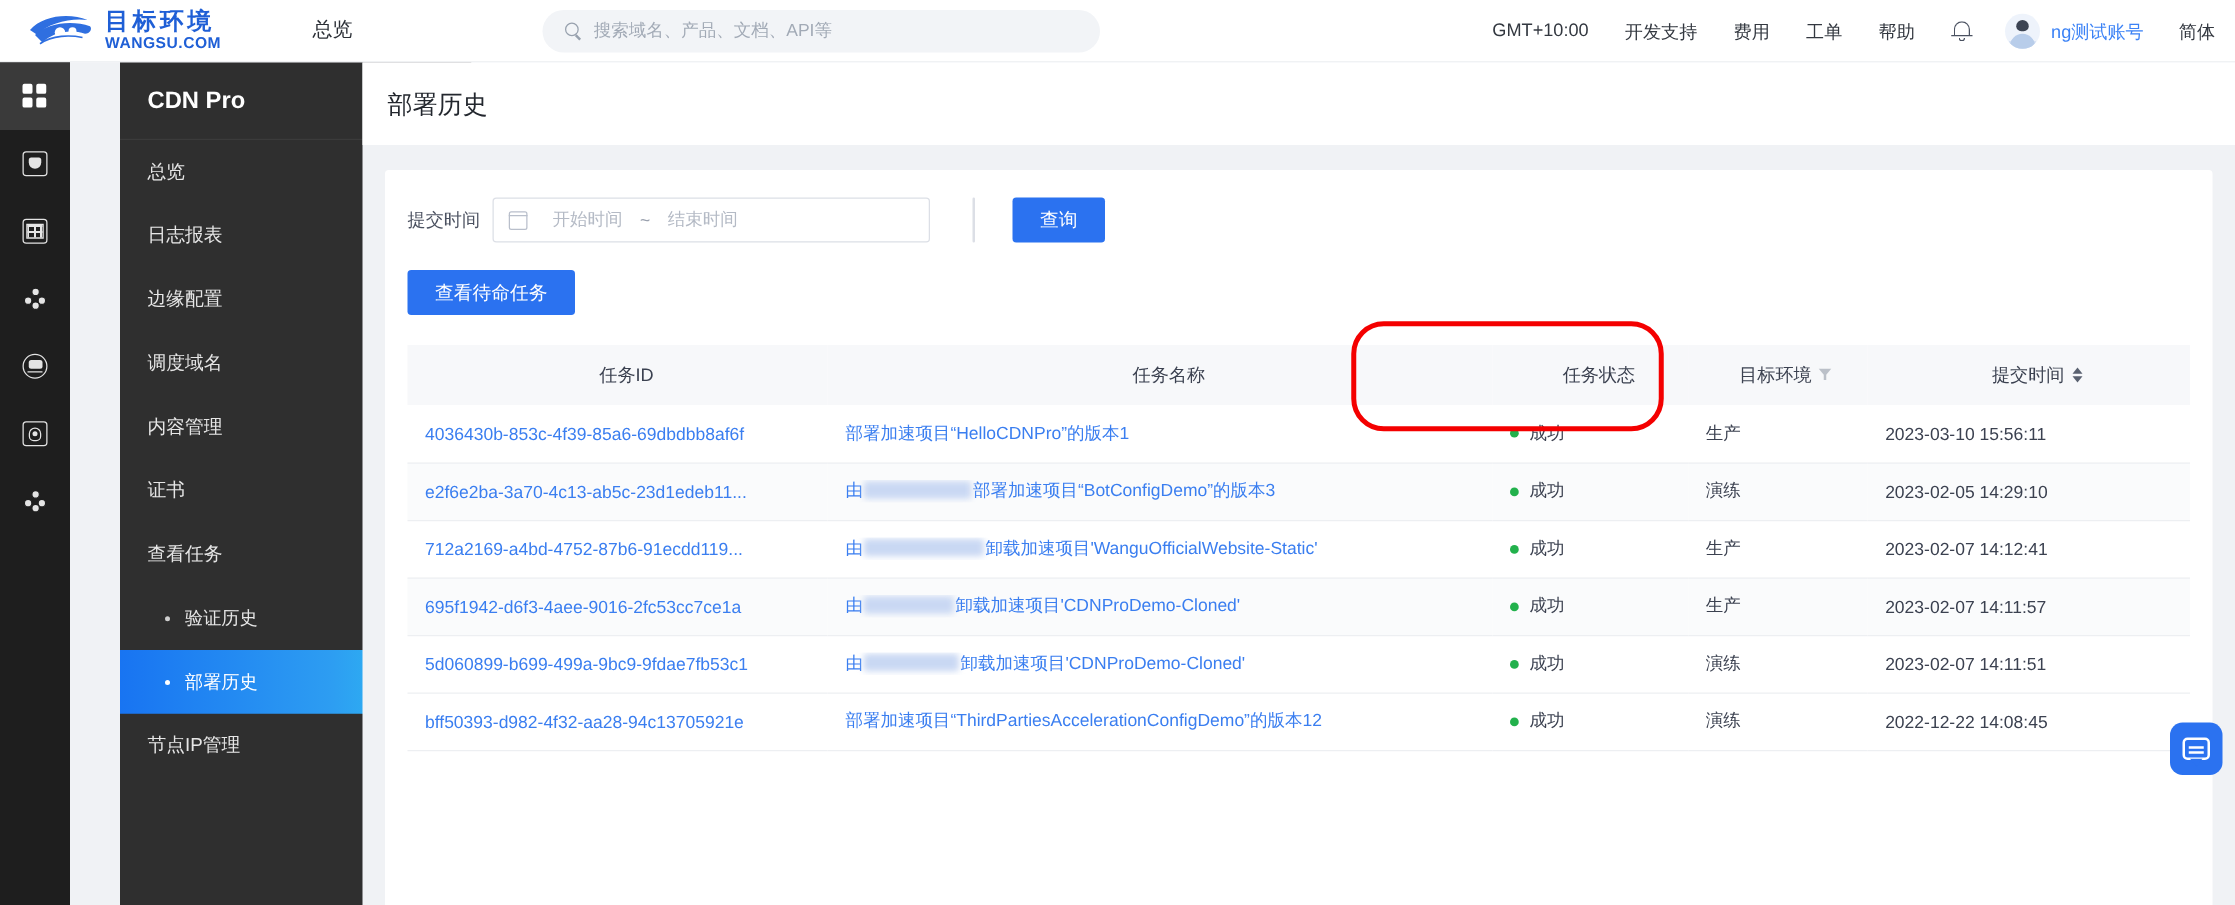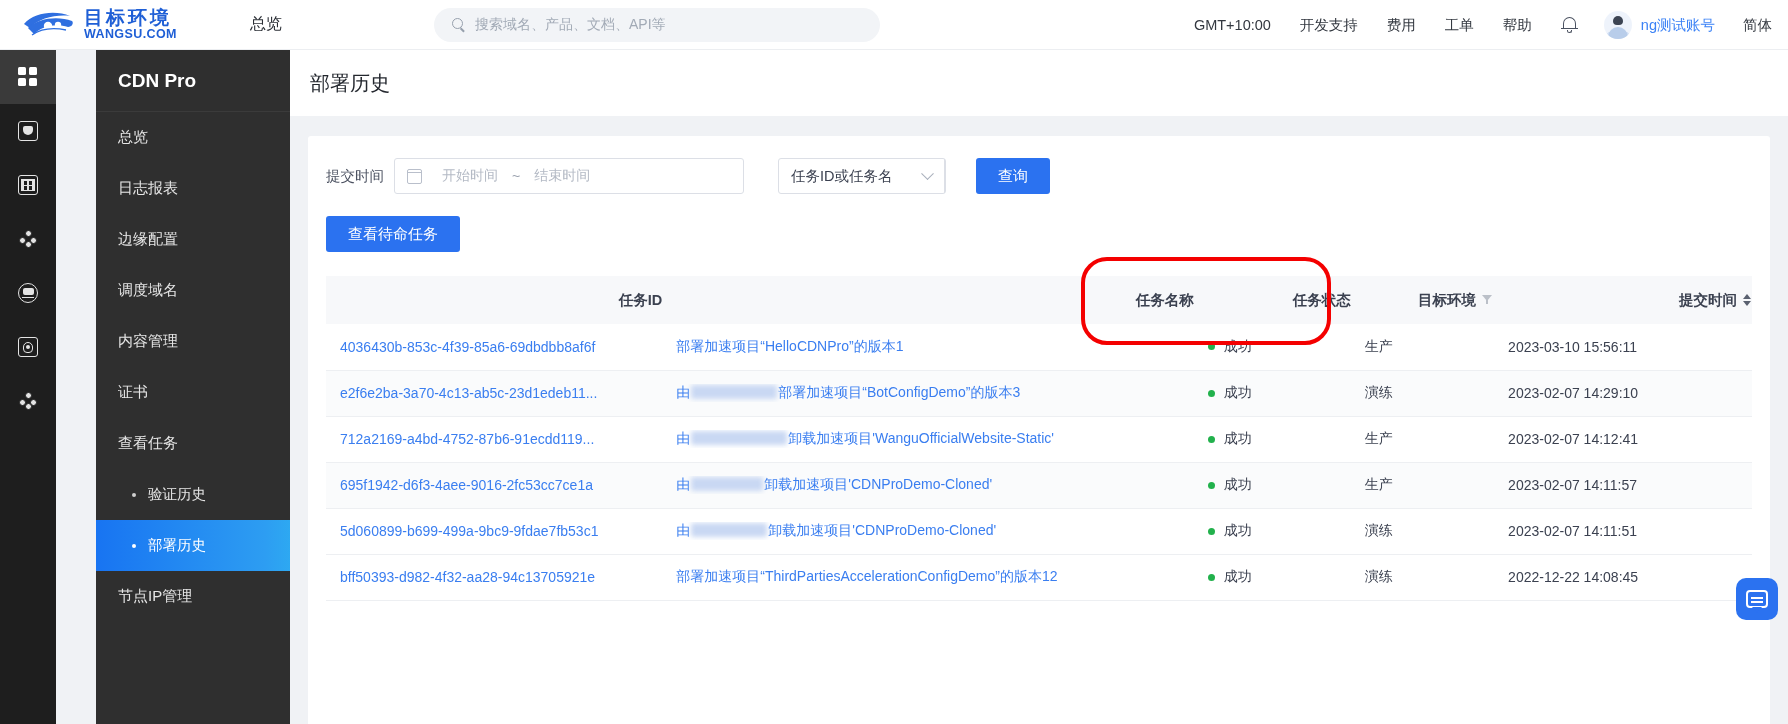--- a/index.html
+++ b/index.html
@@ -207,21 +207,21 @@
     height: 36px; padding: 0 22px; background: #2b72f0; color: #fff; border: none;
     border-radius: 3px; font-size: 15px; cursor: pointer; font-family: inherit;
     display: flex; align-items: center; justify-content: center;
   }
   .btn-query { margin-left: 30px; }
   .btn-standby { margin-top: 20px; }
 
   
   .tbl { width: 100%; border-collapse: collapse; margin-top: 24px; table-layout: fixed; }
   .tbl th {
-    background: #f7f8fa; height: 48px; text-align: right; font-weight: bold;
+    background: #f7f8fa; height: 48px; text-align: center; font-weight: normal;
     font-size: 14.5px; color: #3b4150; padding: 0 0 0 14px;
   }
   .tbl td {
     height: 46px; font-size: 14px; color: #3b4150; padding: 0 0 0 14px;
     border-bottom: 1px solid #edeff2;
   }
   .tbl tr.alt td { background: #fafbfc; }
   .c-id    { width: 300px; }
   .c-name  { width: 474px; }
   .c-state { width: 140px; }
@@ -425,24 +425,20 @@
       <span class="flabel">提交时间</span>
 
       <div class="daterange">
         <span class="cal-icon"></span>
         <span class="dr-ph" style="margin-left:20px">开始时间</span>
         <span class="dr-tilde">~</span>
         <span class="dr-ph">结束时间</span>
       </div>
 
       <div class="select-wrap">
-        <div class="sel">
-          <span>任务ID或任务名</span>
-          <i class="chev"></i>
-        </div>
       </div>
 
       <button class="btn-primary btn-query">查询</button>
     </div>
 
     <button class="btn-primary btn-standby">查看待命任务</button>
 
     <table class="tbl">
       <colgroup>
         <col class="c-id">
@@ -494,21 +490,21 @@
             <td>
               <span class="link nm"><span>由</span><span class="redact" style="width: 86px;"></span><span>部署加速项目“BotConfigDemo”的版本3</span></span>
             </td>
             <td>
               <span class="state-cell">
                 <i class="state-dot"></i>
                 <span>成功</span>
               </span>
             </td>
             <td>演练</td>
-            <td>2023-02-07 14:29:10</td>
+            <td>2023-02-05 14:29:10</td>
           </tr>
           <tr class="">
             <td>
               <span class="link nm">712a2169-a4bd-4752-87b6-91ecdd119...</span>
             </td>
             <td>
               <span class="link nm"><span>由</span><span class="redact" style="width: 96px;"></span><span>卸载加速项目'WanguOfficialWebsite-Static'</span></span>
             </td>
             <td>
               <span class="state-cell">

